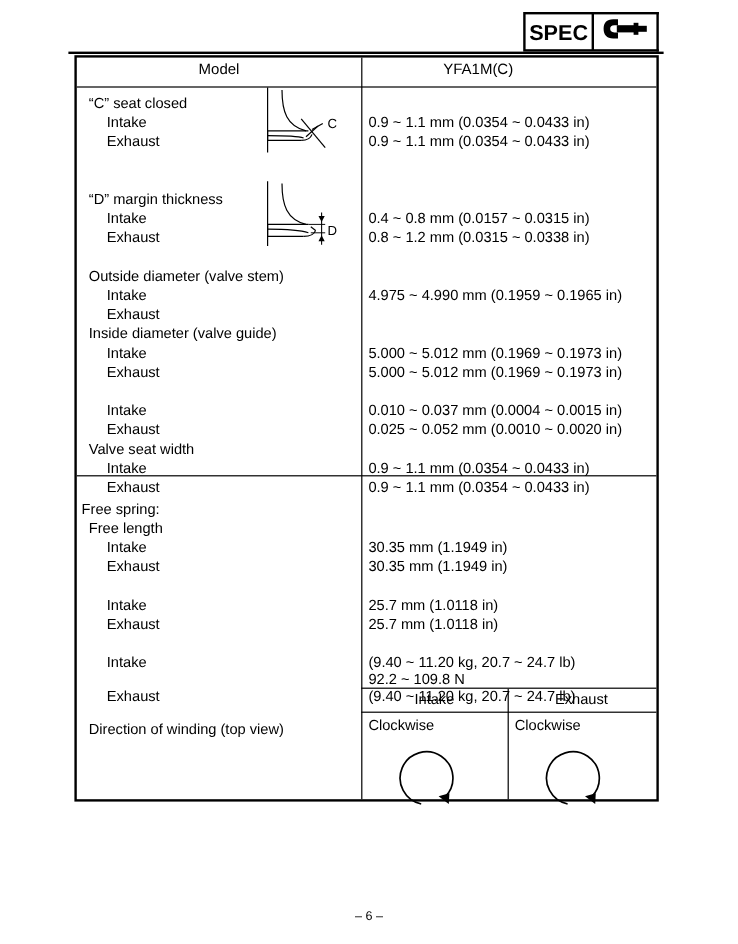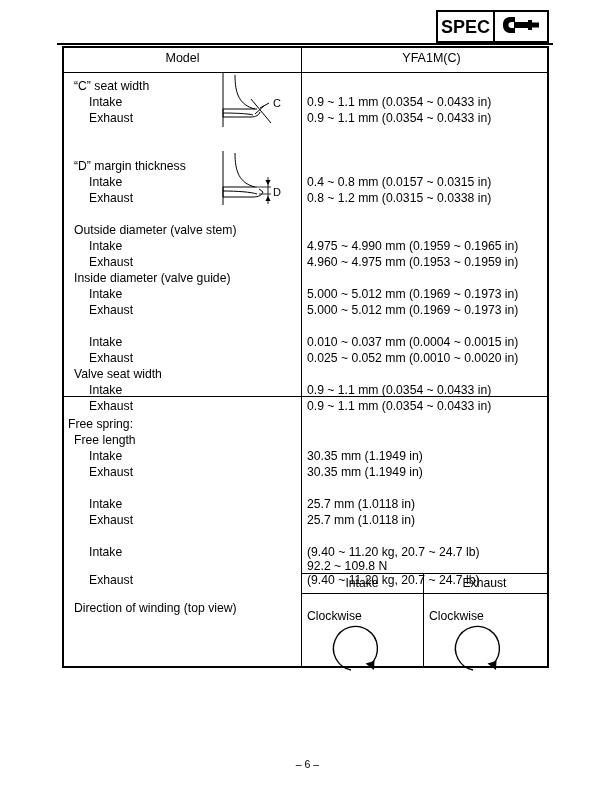--- a/index.html
+++ b/index.html
@@ -102,21 +102,21 @@
   #hr-spring  { top: 348px; }
 
   
   .hdr-cell {
     position: absolute;
     top: 3px;
     font-size: 12.5px;
     text-align: center;
   }
   #hdr-model { left: 0; width: 237px; }
-  #hdr-value { left: 250px; width: 195px; padding-left: 20px; }
+  #hdr-value { left: 237px; width: 195px; }
 
   
   .lbl, .val {
     position: absolute;
     font-size: 12.2px;
     white-space: nowrap;
     line-height: 1.15;
   }
   .lbl { left: 0; }
   .val { left: 243px; }
@@ -153,21 +153,20 @@
     font-size: 12.2px;
     text-align: center;
   }
   #wind-hdr-intake  { left: 0;     width: 122px; }
   #wind-hdr-exhaust { left: 122px; width: 123px; }
 
   .wind-cell-label {
     position: absolute;
     top: 23px;
     font-size: 12.2px;
-    margin-top: 12px;
   }
   #wind-label-intake  { left: 6px; }
   #wind-label-exhaust { left: 128px; }
 
   .wind-arrow {
     position: absolute;
     top: 44px;
     width: 62px;
     height: 58px;
   }
@@ -270,21 +269,21 @@
       <path d="M44 38 L58 38" stroke-width="0.8"></path>
       <path d="M46 45 L58 45" stroke-width="0.8"></path>
 
       <path d="M55 28 L55 55" stroke-width="0.9"></path>
       <path d="M55 36 L52.4 31 L57.6 31 Z" fill="#000" stroke="none"></path>
       <path d="M55 47 L52.4 52 L57.6 52 Z" fill="#000" stroke="none"></path>
       <text x="60" y="47" font-family="Liberation Sans, sans-serif" font-size="11" fill="#000" stroke="none">D</text>
     </svg>
   </div>
 
-  <div class="lbl ind0" style="top:31px">“C” seat width</div>
+  <div class="lbl ind0" style="top:31px">“C” seat closed</div>
   <div class="lbl ind1" style="top:47px">Intake</div>
   <div class="lbl ind1" style="top:63px">Exhaust</div>
 
   <div class="lbl ind0" style="top:111px">“D” margin thickness</div>
   <div class="lbl ind1" style="top:127px">Intake</div>
   <div class="lbl ind1" style="top:143px">Exhaust</div>
 
   <div class="lbl ind0" style="top:175px">Outside diameter (valve stem)</div>
   <div class="lbl ind1" style="top:191px">Intake</div>
   <div class="lbl ind1" style="top:207px">Exhaust</div>
@@ -305,21 +304,20 @@
   <div class="lbl ind1" style="top:465px">Exhaust</div>
   <div class="lbl ind1" style="top:497px">Intake</div>
   <div class="lbl ind1" style="top:525px">Exhaust</div>
   <div class="lbl ind0" style="top:553px">Direction of winding (top view)</div>
 
   <div class="val" style="top:47px">0.9 ~ 1.1 mm (0.0354 ~ 0.0433 in)</div>
   <div class="val" style="top:63px">0.9 ~ 1.1 mm (0.0354 ~ 0.0433 in)</div>
   <div class="val" style="top:127px">0.4 ~ 0.8 mm (0.0157 ~ 0.0315 in)</div>
   <div class="val" style="top:143px">0.8 ~ 1.2 mm (0.0315 ~ 0.0338 in)</div>
   <div class="val" style="top:191px">4.975 ~ 4.990 mm (0.1959 ~ 0.1965 in)</div>
-  <div class="val" style="top:207px">4.960 ~ 4.975 mm (0.1953 ~ 0.1959 in)</div>
   <div class="val" style="top:239px">5.000 ~ 5.012 mm (0.1969 ~ 0.1973 in)</div>
   <div class="val" style="top:255px">5.000 ~ 5.012 mm (0.1969 ~ 0.1973 in)</div>
   <div class="val" style="top:287px">0.010 ~ 0.037 mm (0.0004 ~ 0.0015 in)</div>
   <div class="val" style="top:303px">0.025 ~ 0.052 mm (0.0010 ~ 0.0020 in)</div>
   <div class="val" style="top:335px">0.9 ~ 1.1 mm (0.0354 ~ 0.0433 in)</div>
   <div class="val" style="top:351px">0.9 ~ 1.1 mm (0.0354 ~ 0.0433 in)</div>
   <div class="val" style="top:401px">30.35 mm (1.1949 in)</div>
   <div class="val" style="top:417px">30.35 mm (1.1949 in)</div>
   <div class="val" style="top:449px">25.7 mm (1.0118 in)</div>
   <div class="val" style="top:465px">25.7 mm (1.0118 in)</div>

